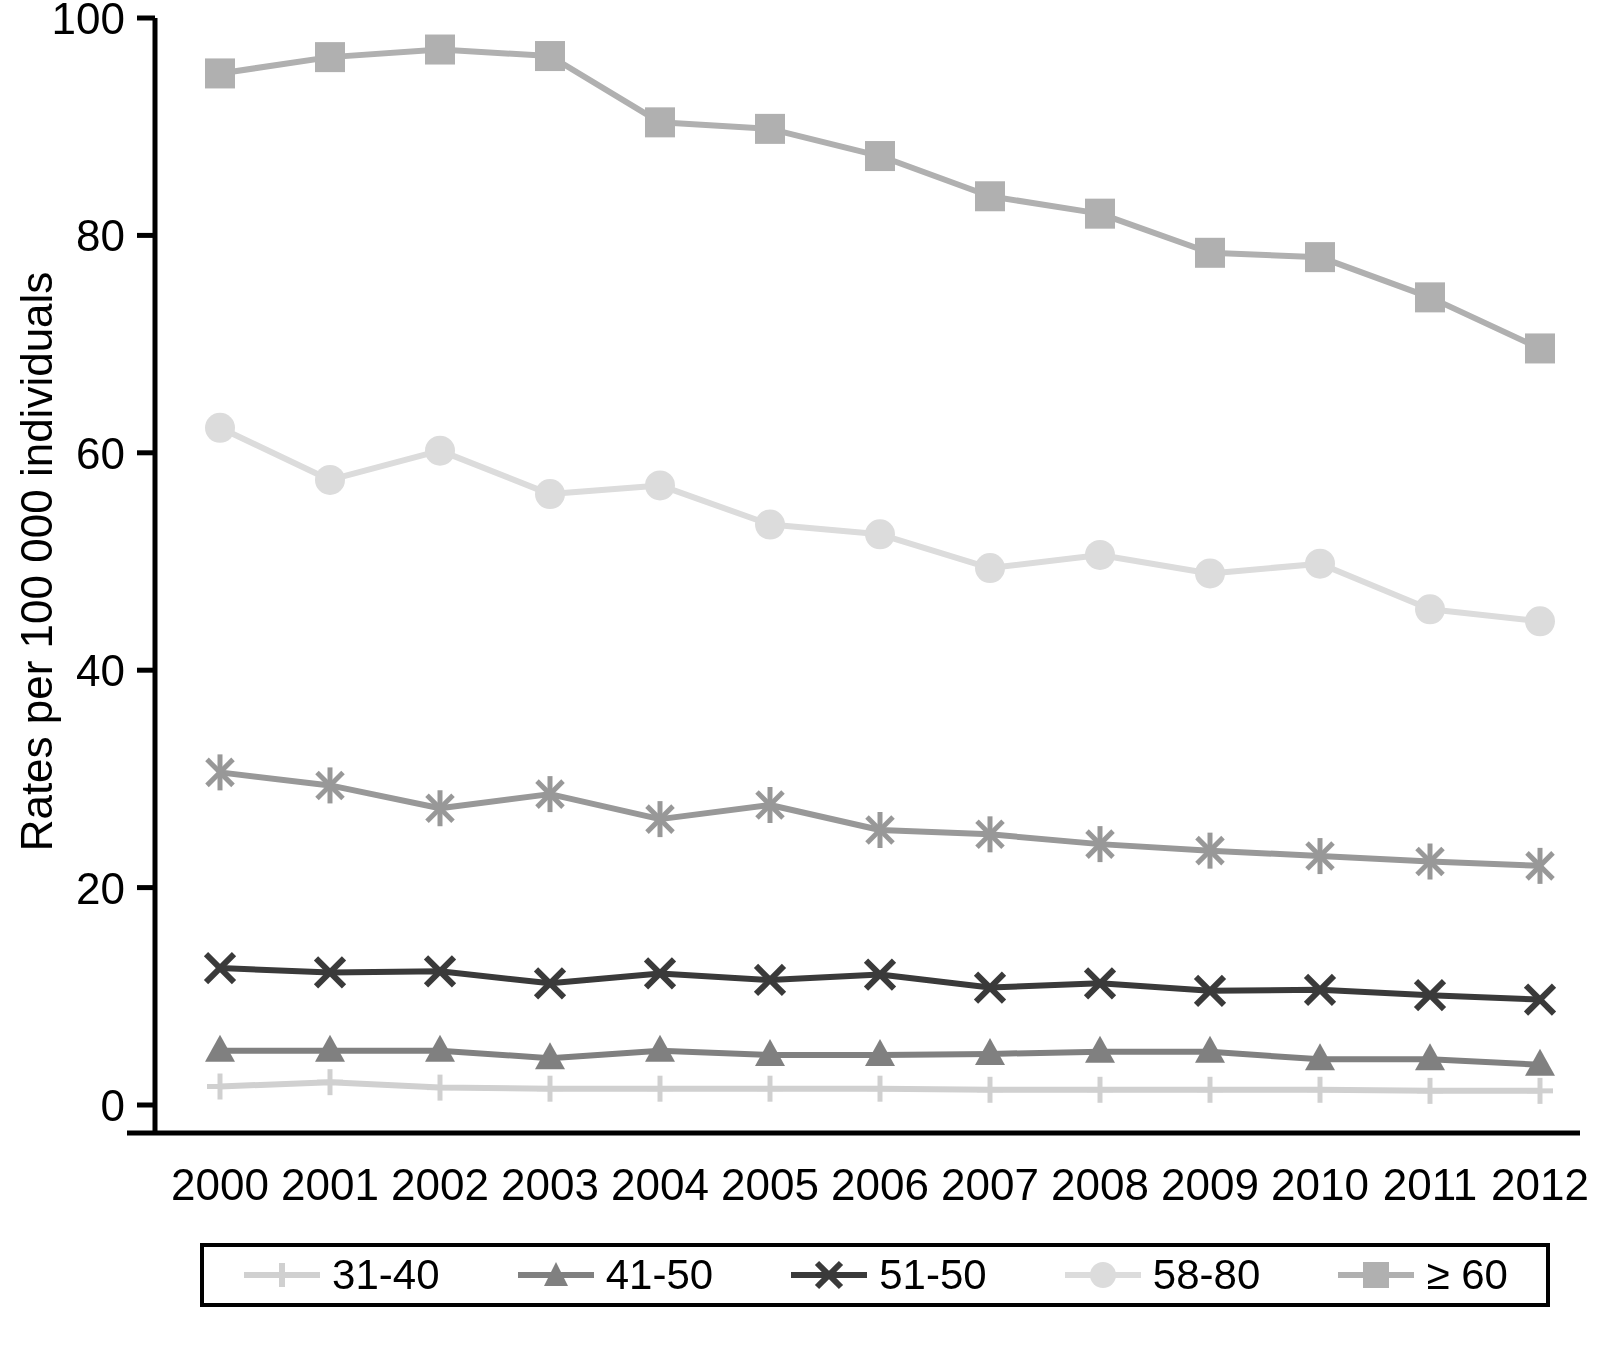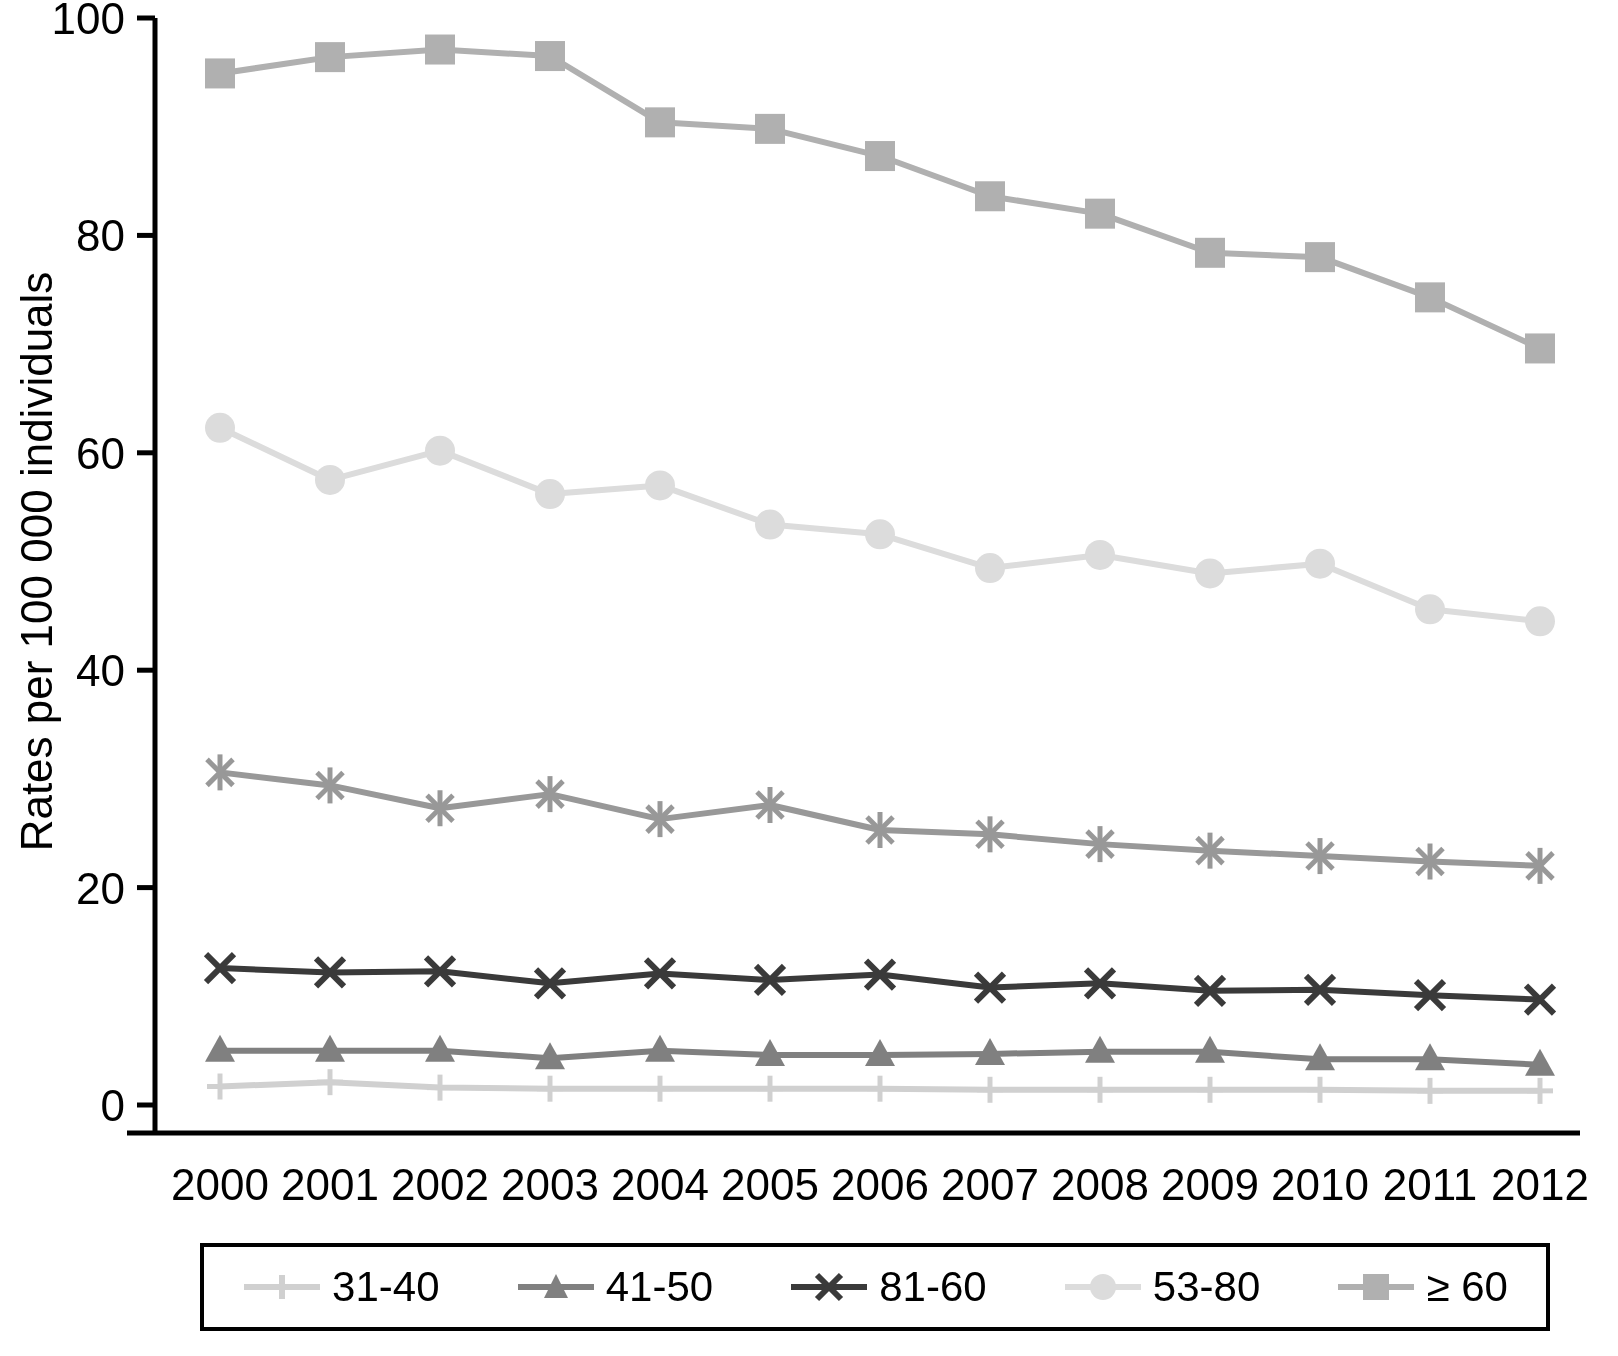--- a/index.html
+++ b/index.html
@@ -30,21 +30,21 @@
   }
   .tick-text {
     font-size: 44px;
     fill: #000000;
   }
   #legend-box {
     position: absolute;
     left: 200px;
     top: 1243px;
     width: 1350px;
-    height: 88px;
+    height: 64px;
     border: 4px solid #000000;
     box-sizing: border-box;
     background: #ffffff;
     display: flex;
     align-items: center;
     justify-content: space-around;
   }
   .legend-entry {
     display: flex;
     align-items: center;
@@ -263,28 +263,28 @@
         <polygon points="40,4 52,28 28,28" fill="#808080"></polygon>
       </svg>
       <span class="legend-label">41-50</span>
     </div>
     <div class="legend-entry">
       <svg class="legend-symbol" width="80" height="34">
         <line x1="2" y1="17" x2="78" y2="17" stroke="#3a3a3a" stroke-width="6"></line>
         <line x1="28" y1="5" x2="52" y2="29" stroke="#3a3a3a" stroke-width="6"></line>
         <line x1="52" y1="5" x2="28" y2="29" stroke="#3a3a3a" stroke-width="6"></line>
       </svg>
-      <span class="legend-label">81-60</span>
+      <span class="legend-label">51-50</span>
     </div>
     <div class="legend-entry">
       <svg class="legend-symbol" width="80" height="34">
         <line x1="2" y1="17" x2="78" y2="17" stroke="#dcdcdc" stroke-width="6"></line>
         <circle cx="40" cy="17" r="13" fill="#dcdcdc"></circle>
       </svg>
-      <span class="legend-label">53-80</span>
+      <span class="legend-label">58-80</span>
     </div>
     <div class="legend-entry">
       <svg class="legend-symbol" width="80" height="34">
         <line x1="2" y1="17" x2="78" y2="17" stroke="#b0b0b0" stroke-width="6"></line>
         <rect x="27" y="4" width="26" height="26" fill="#b0b0b0"></rect>
       </svg>
       <span class="legend-label">≥ 60</span>
     </div>
   </div>
 </div>

